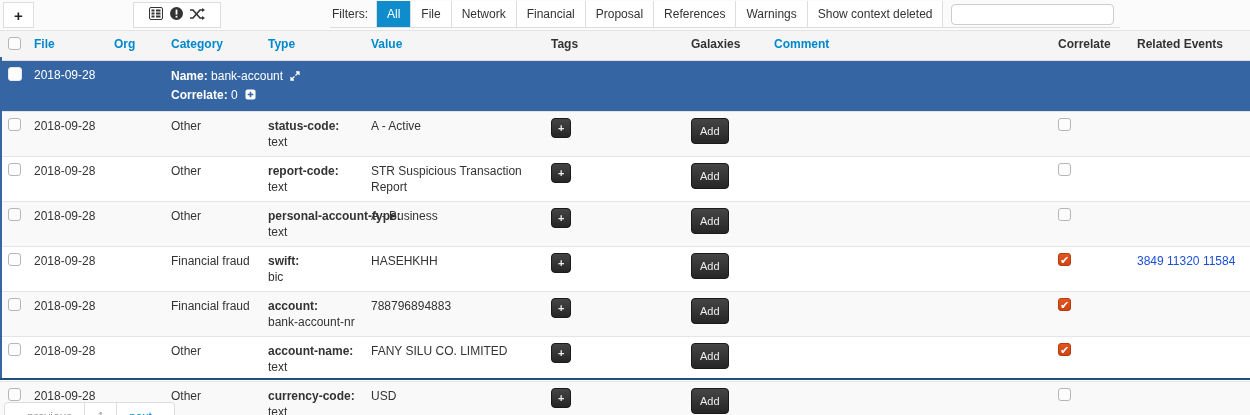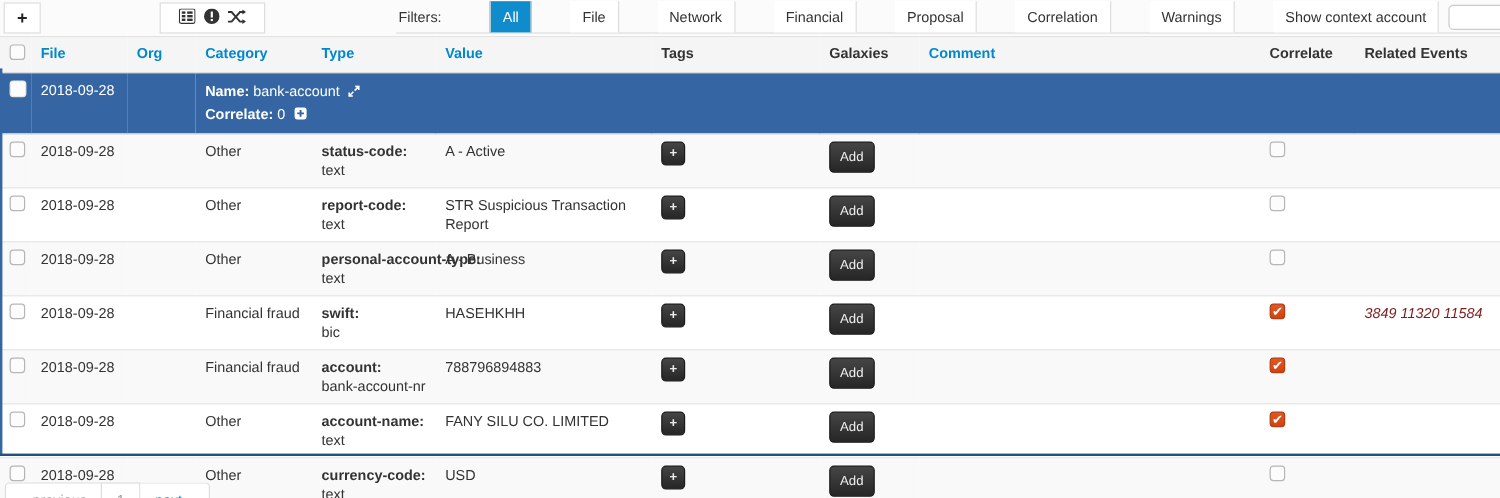--- a/index.html
+++ b/index.html
@@ -11,21 +11,21 @@
   .tb-box { position: absolute; top: 2px; height: 26px; border: 1px solid #ddd;
     background: #fff; display: flex; align-items: center; justify-content: center; gap: 7px; }
   .plus-box { left: 3px; width: 31px; cursor: pointer; font-weight: bold; font-size: 15px; color: #222; }
   .icon-box { left: 133px; width: 88px; }
   .icon-box svg { cursor: pointer; }
 
   .filterbar { position: absolute; left: 330px; top: 1px; height: 27px;
     display: flex; align-items: stretch; border-bottom: 1px solid #ddd; padding-right: 6px; }
   .filters-label { display: flex; align-items: center; padding: 0 8px 0 2px; color: #333; }
   .ftab { display: flex; align-items: center; padding: 0 10px; color: #333;
-    border-right: 1px solid #ddd; cursor: pointer; white-space: nowrap; background: #fff; margin-left: 32px; }
+    border-right: 1px solid #ddd; cursor: pointer; white-space: nowrap; background: #fff; }
   .ftab:first-of-type { border-left: 1px solid #ddd; }
   .ftab.active { background: #0e8ccc; color: #fff; }
   .searchwrap { display: flex; align-items: center; padding-left: 8px; gap: 6px; }
   .search-input { width: 163px; height: 21px; border: 1px solid #ccc; border-radius: 4px;
     padding: 0 8px; font-family: "Liberation Sans", sans-serif; font-size: 12px; outline: none; }
 
   
   table { border-collapse: collapse; width: 1250px; table-layout: fixed; margin-top: 0; }
   th, td { text-align: left; vertical-align: top; padding: 6px 8px; }
   thead th { background: #f5f5f5; border-top: 1px solid #e3e3e3; border-bottom: 1px solid #ddd;
@@ -49,21 +49,21 @@
     padding: 6px 8px; cursor: pointer; line-height: 12px; }
   .btn-sq { padding: 3px 6px; font-weight: bold; }
 
   .cb { display: inline-block; width: 13px; height: 13px; border: 1px solid #b6b6b6;
     border-radius: 3px; background: #fcfcfc; cursor: pointer; position: relative; }
   .cb.big { width: 14px; height: 14px; border-color: #e8e8e8; }
   .cb.checked { background: linear-gradient(#e2571f, #cf4413); border-color: #b53c0e; }
   .cb.checked::after { content: "✔"; position: absolute; left: 1px; top: -2px;
     color: #fff; font-size: 11px; }
 
-  .rel-link { color: #7f1d1d; text-decoration: none; cursor: pointer; font-style: italic; }
+  .rel-link { color: #1d4ed8; text-decoration: none; cursor: pointer; }
 
   .left-stripe { position: absolute; left: 0; top: 57px; width: 2px; height: 322px; background: #3566a3; }
   .bottom-line { position: absolute; left: 0; top: 378px; width: 1250px; height: 2px; background: #20507f; }
 
   
   .pagination { position: absolute; left: 4px; top: 402px; display: flex; }
   .pagination .pg { height: 30px; display: flex; align-items: center; padding: 0 12px;
     border: 1px solid #ddd; border-left: none; background: #fff; font-size: 12px; }
   .pagination .pg:first-child { border-left: 1px solid #ddd; border-radius: 4px 0 0 4px; }
   .pagination .pg:last-child { border-radius: 0 4px 4px 0; }
@@ -105,23 +105,23 @@
     </span>
   </div>
 
   <div class="filterbar">
     <span class="filters-label">Filters:</span>
     <div class="ftab active">All</div>
     <div class="ftab">File</div>
     <div class="ftab">Network</div>
     <div class="ftab">Financial</div>
     <div class="ftab">Proposal</div>
-    <div class="ftab">Correlation</div>
+    <div class="ftab">References</div>
     <div class="ftab">Warnings</div>
-    <div class="ftab">Show context account</div>
+    <div class="ftab">Show context deleted</div>
     <div class="searchwrap">
       <input class="search-input" type="text" value="" style="">
 
     </div>
   </div>
 </div>
 
 <table>
   <colgroup>
     <col style="width:26px">

